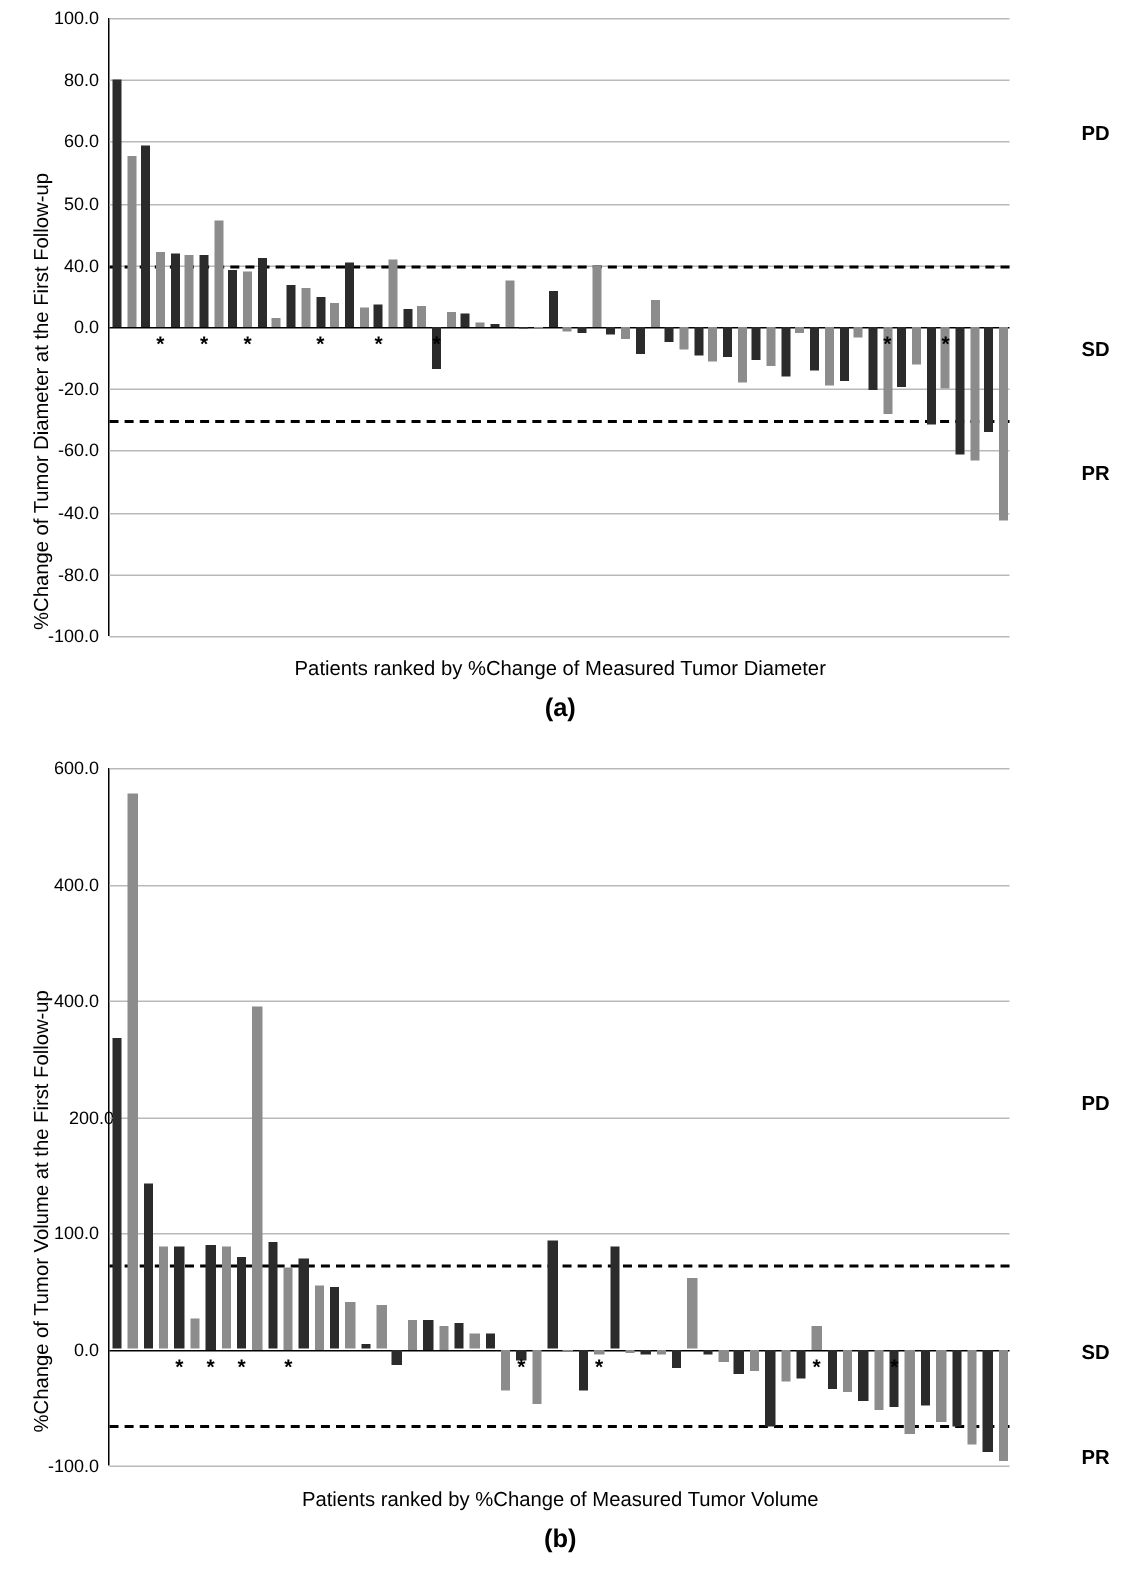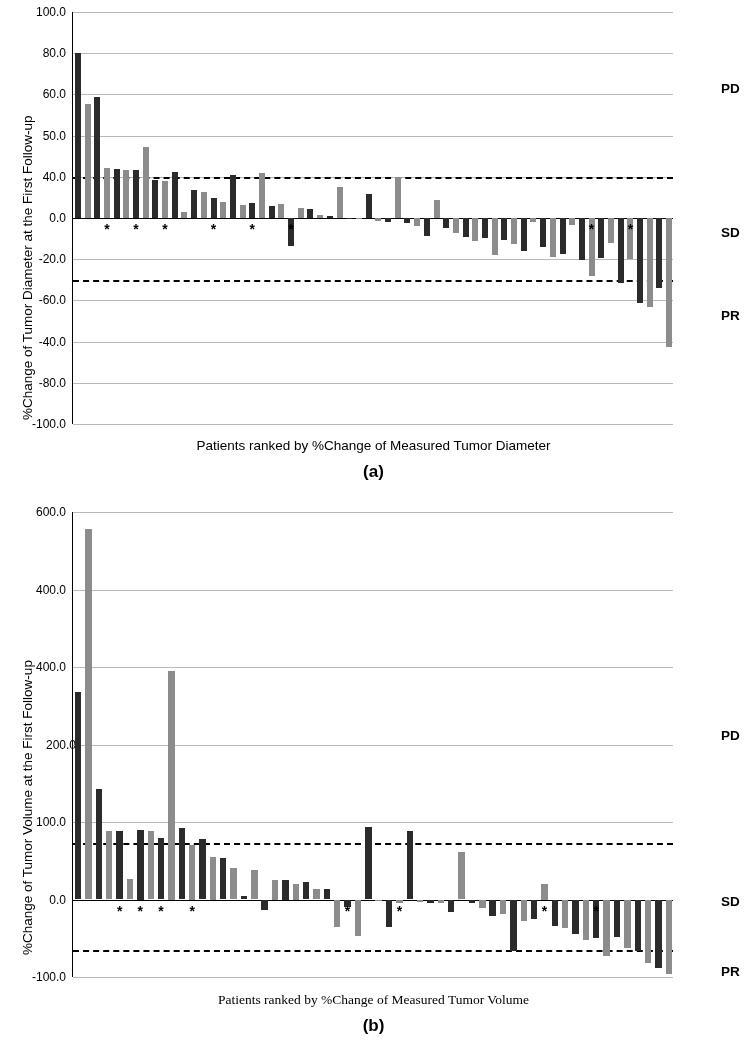--- a/index.html
+++ b/index.html
@@ -326,17 +326,17 @@
           <div class="bar" style="left: 592.607px; top: 387.5px; width: 6.42448px; height: 74.4px; background: rgb(140, 140, 140);"></div>
         </div>
     </div>
 
     <div id="zones-b">
         <div class="zone-label" style="left: 721px; top: 227.75px;">PD</div>
         <div class="zone-label" style="left: 721px; top: 394.375px;">SD</div>
         <div class="zone-label" style="left: 721px; top: 464.125px;">PR</div>
       </div>
 
-    <div class="xlabel" style="left:0; top:492px;font-family:Liberation Serif, serif;">Patients ranked by %Change of Measured Tumor Volume</div>
+    <div class="xlabel" style="left:0; top:492px;">Patients ranked by %Change of Measured Tumor Volume</div>
     <div class="panel-letter" style="left:0; top:516px;">(b)</div>
   </div>
 
 </div>
 
 </body></html>

